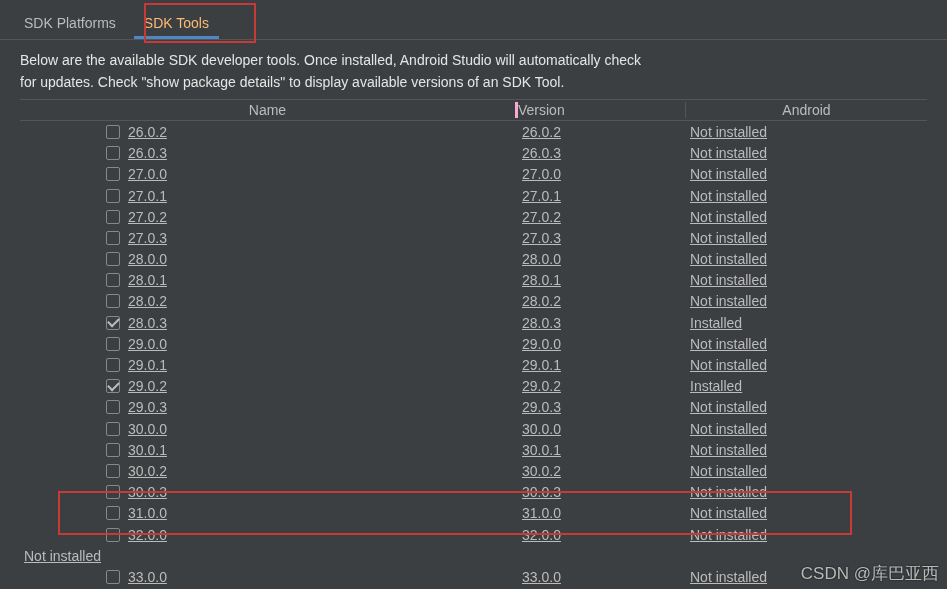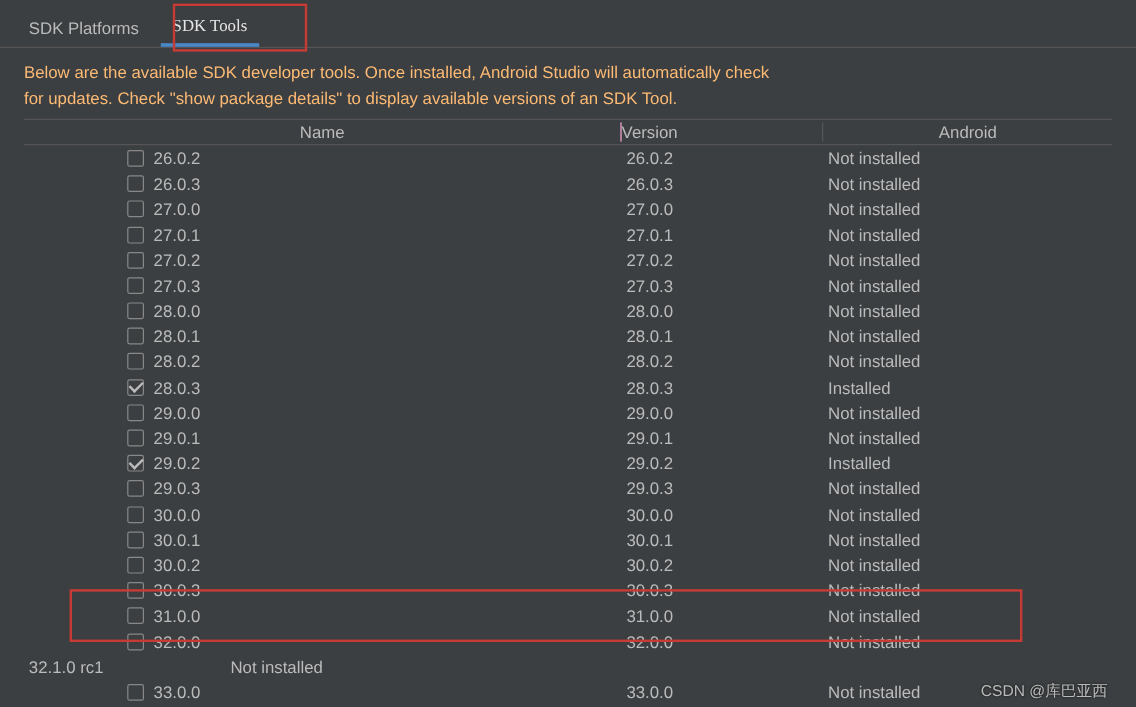--- a/index.html
+++ b/index.html
@@ -19,56 +19,55 @@
     height: 40px;
     position: relative;
   }
   .tab {
     padding: 6px 14px 8px 14px;
     color: #bbbbbb;
     cursor: pointer;
     position: relative;
   }
   .tab.active {
-    color: #e5e5e5;
-    font-family: Liberation Serif, serif;
+    color: #fdba74;
   }
   .tab.active::after {
     content: "";
     position: absolute;
     left: 4px; right: 4px; bottom: 0;
     height: 3px;
     background: #4a88c7;
   }
   .tab-highlight-box {
     position: absolute;
     border: 2px solid #c63b36;
     pointer-events: none;
   }
   .desc {
     padding: 10px 20px 6px 20px;
     line-height: 1.55;
-    color: #fdba74;
+    color: #e5e5e5;
   }
   .table-wrap {
     margin: 0 20px;
   }
   .thead {
     display: flex;
     background: #3c3f41;
     border-top: 1px solid #555;
     border-bottom: 1px solid #555;
     height: 22px;
     align-items: center;
     color: #bbbbbb;
   }
-  .thead .col-name { flex: 0 0 498px; text-align: center; border-right: 1px solid #f9a8d4; }
+  .thead .col-name { flex: 0 0 498px; text-align: center; border-right: 3px solid #f9a8d4; }
   .thead .col-version { flex: 0 0 168px; text-align: left; border-right: 1px solid #555; }
   .thead .col-status { flex: 1 1 auto; text-align: center; }
-  .rows { position: relative; }
+  .rows { position: relative; text-decoration: underline; }
   .row {
     display: flex;
     align-items: center;
     height: 21.2px;
     color: #bbbbbb;
   }
   .row .col-name {
     flex: 0 0 498px;
     display: flex;
     align-items: center;
@@ -92,23 +91,23 @@
     border-bottom: 2px solid #bbb;
     transform: rotate(-45deg) translate(1px,-1px);
   }
   .row-highlight-box {
     position: absolute;
     border: 2px solid #c63b36;
     pointer-events: none;
   }
   .watermark {
     position: absolute;
-    right: 24px; bottom: 4px;
+    right: 8px; bottom: 4px;
     color: #d0d0d0;
-    font-size: 13px;
+    font-size: 17px;
     opacity: .85;
     text-shadow: 0 0 2px #000;
   }
 </style>
 </head>
 <body>
 
 <div class="tabs">
   <div class="tab">
     <span>SDK Platforms</span>
@@ -286,21 +285,20 @@
       </div>
       <div class="row">
         <div class="col-name">
           <span class="chk"></span>
           <span>32.0.0</span>
         </div>
         <div class="col-version">32.0.0</div>
         <div class="col-status">Not installed</div>
       </div>
       <div class="row">
-        <div class="col-version">32.1.0 rc1</div>
         <div class="col-status">Not installed</div>
       </div>
       <div class="row">
         <div class="col-name">
           <span class="chk"></span>
           <span>33.0.0</span>
         </div>
         <div class="col-version">33.0.0</div>
         <div class="col-status">Not installed</div>
       </div>

